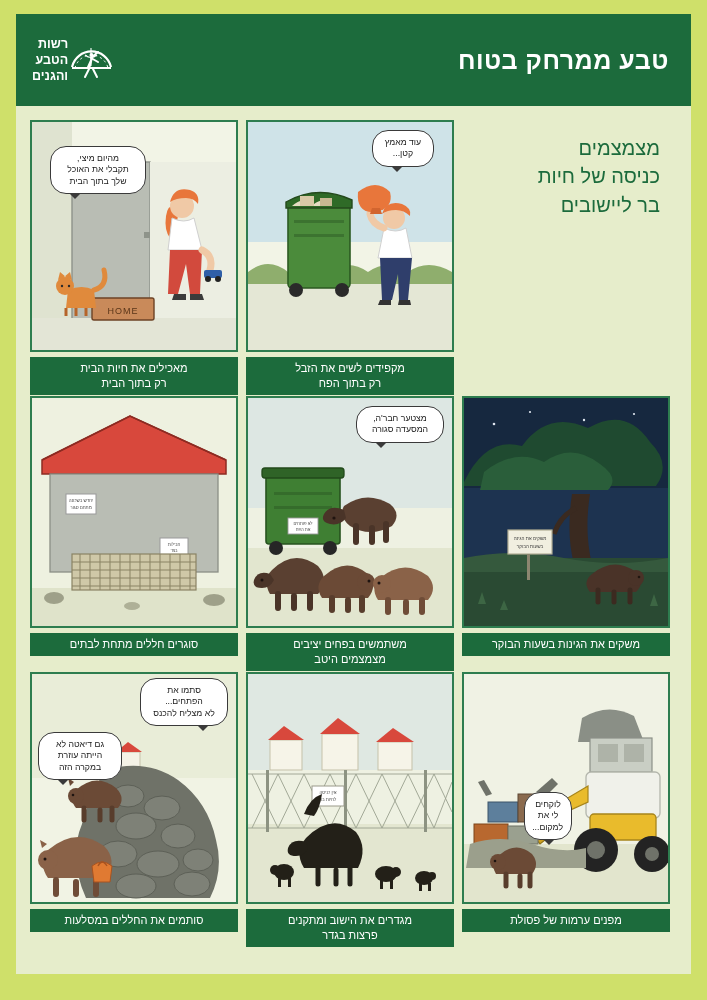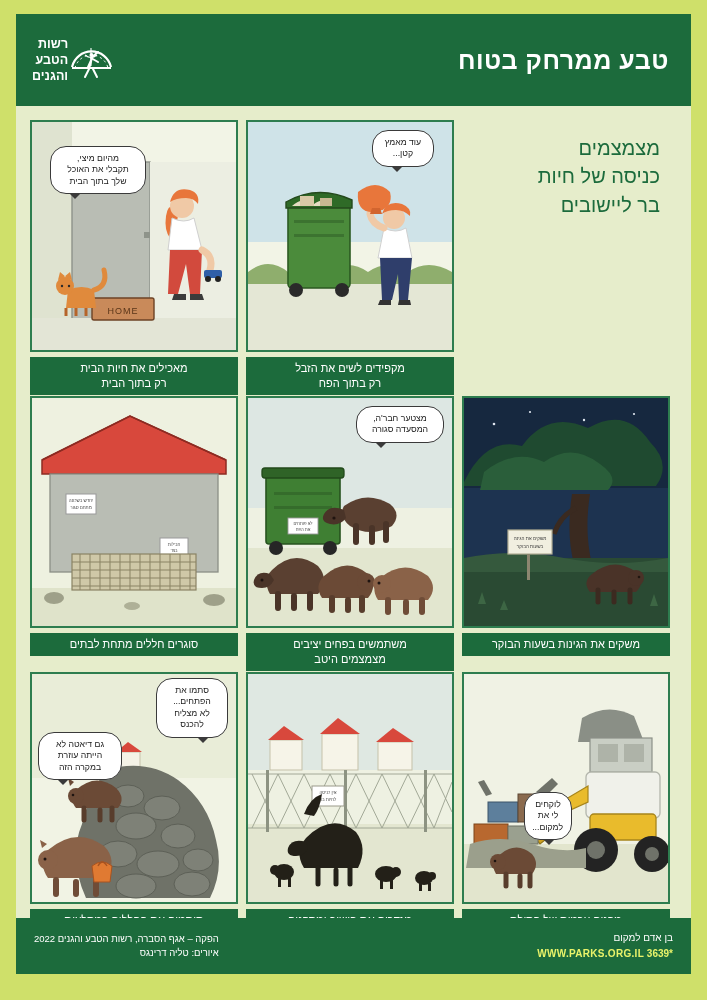--- a/index.html
+++ b/index.html
@@ -424,21 +424,21 @@
 
             <path d="M16 176 q28 -24 56 -4 q14 14 2 32 l-58 0 q-10 -14 0 -28z" fill="#8a6248"></path>
             <circle cx="16" cy="186" r="10" fill="#8a6248"></circle>
             <path d="M10 174 l-2 -8 l7 4z" fill="#8a6248"></path>
             <circle cx="13" cy="185" r="1.5" fill="#1d1310"></circle>
             <path d="M24 206 l0 14 M44 208 l0 12 M64 206 l0 14" stroke="#6f4c37" stroke-width="6" stroke-linecap="round"></path>
 
             <path d="M60 192 q10 -8 20 0 l-2 16 l-16 0z" fill="#e07a32" stroke="#a85320" stroke-width="1"></path>
             <path d="M66 192 q4 -8 9 0" fill="none" stroke="#a85320" stroke-width="1.4"></path>
           </svg>
-          <div class="bubble bub-tail-br" style="right:8px; top:4px; width:72px;">
+          <div class="bubble bub-tail-br" style="right:8px; top:4px; width:88px;">
             <div>סתמו את</div>
             <div>הפתחים...</div>
             <div>לא מצליח להכנס</div>
           </div>
           <div class="bubble bub-tail-bl" style="left:6px; top:58px; width:84px;">
             <div>גם דיאטה לא</div>
             <div>הייתה עוזרת</div>
             <div>במקרה הזה</div>
           </div>
         </div>
@@ -546,28 +546,15 @@
           </div>
         </div>
         <div class="caption">
           <div>מפנים ערמות של פסולת</div>
         </div>
       </div>
 
     </div>
   </div>
 
-  <div class="footer">
-    <div class="footer-left">
-      <div>הפקה – אגף הסברה, רשות הטבע והגנים 2022</div>
-      <div>איורים: טליה דרינגס</div>
-    </div>
-    <div class="footer-right">
-      <div>בן אדם למקום</div>
-      <div>
-        <span class="star">*3639</span>
-        <span class="url">WWW.PARKS.ORG.IL</span>
-      </div>
-    </div>
-  </div>
 
 </div>
 </div>
 
 </body></html>

